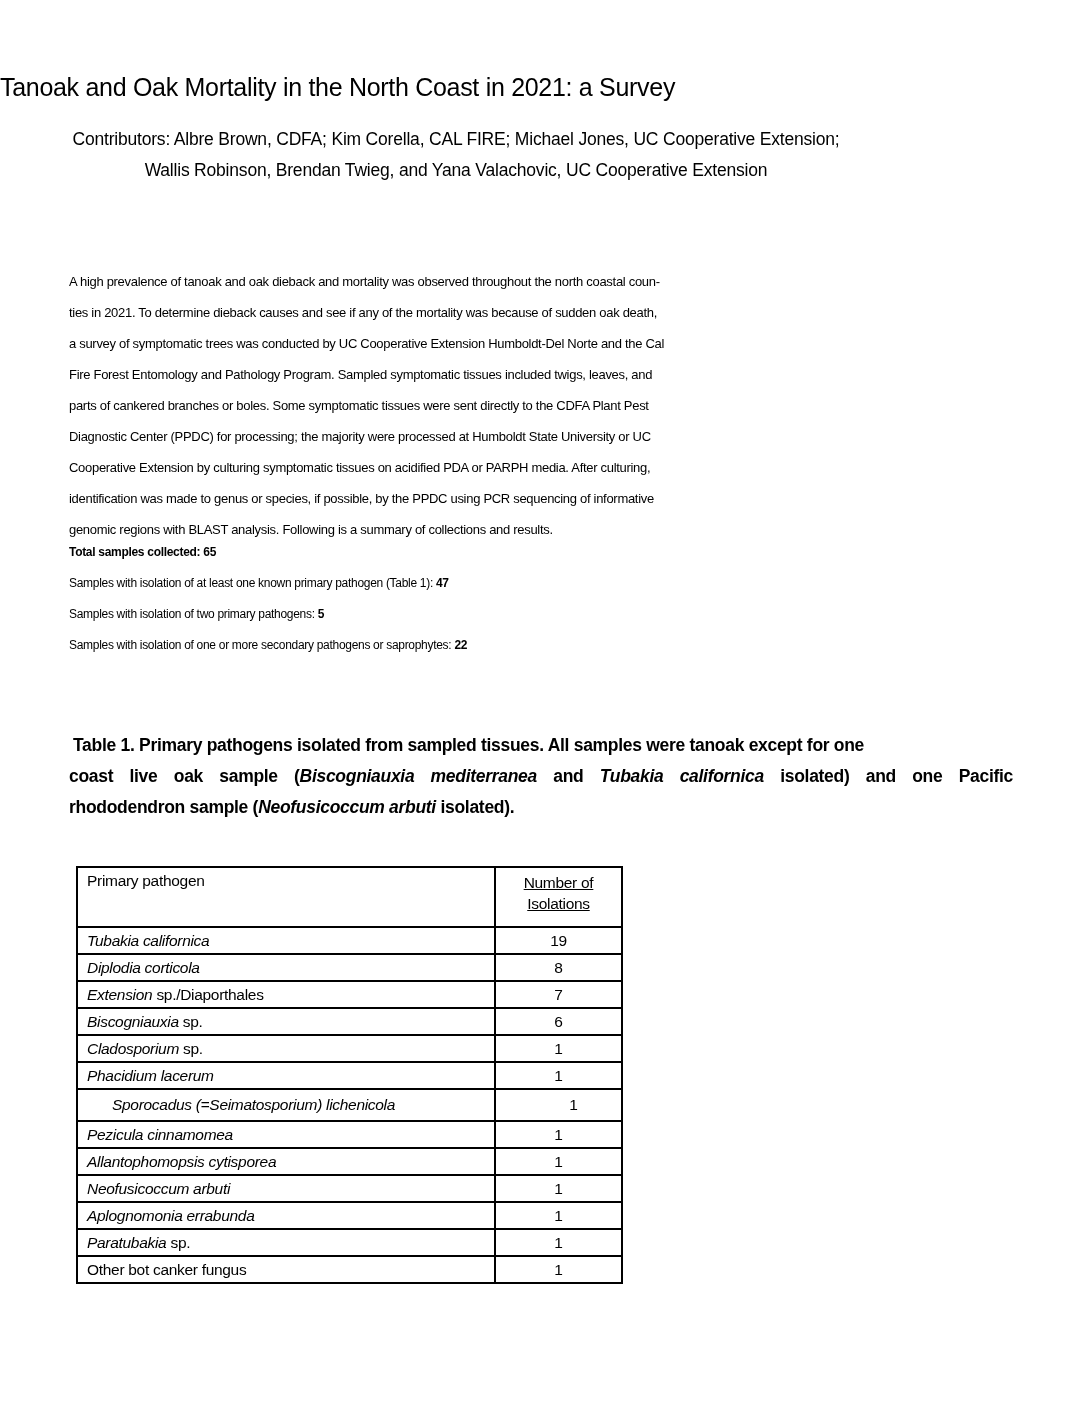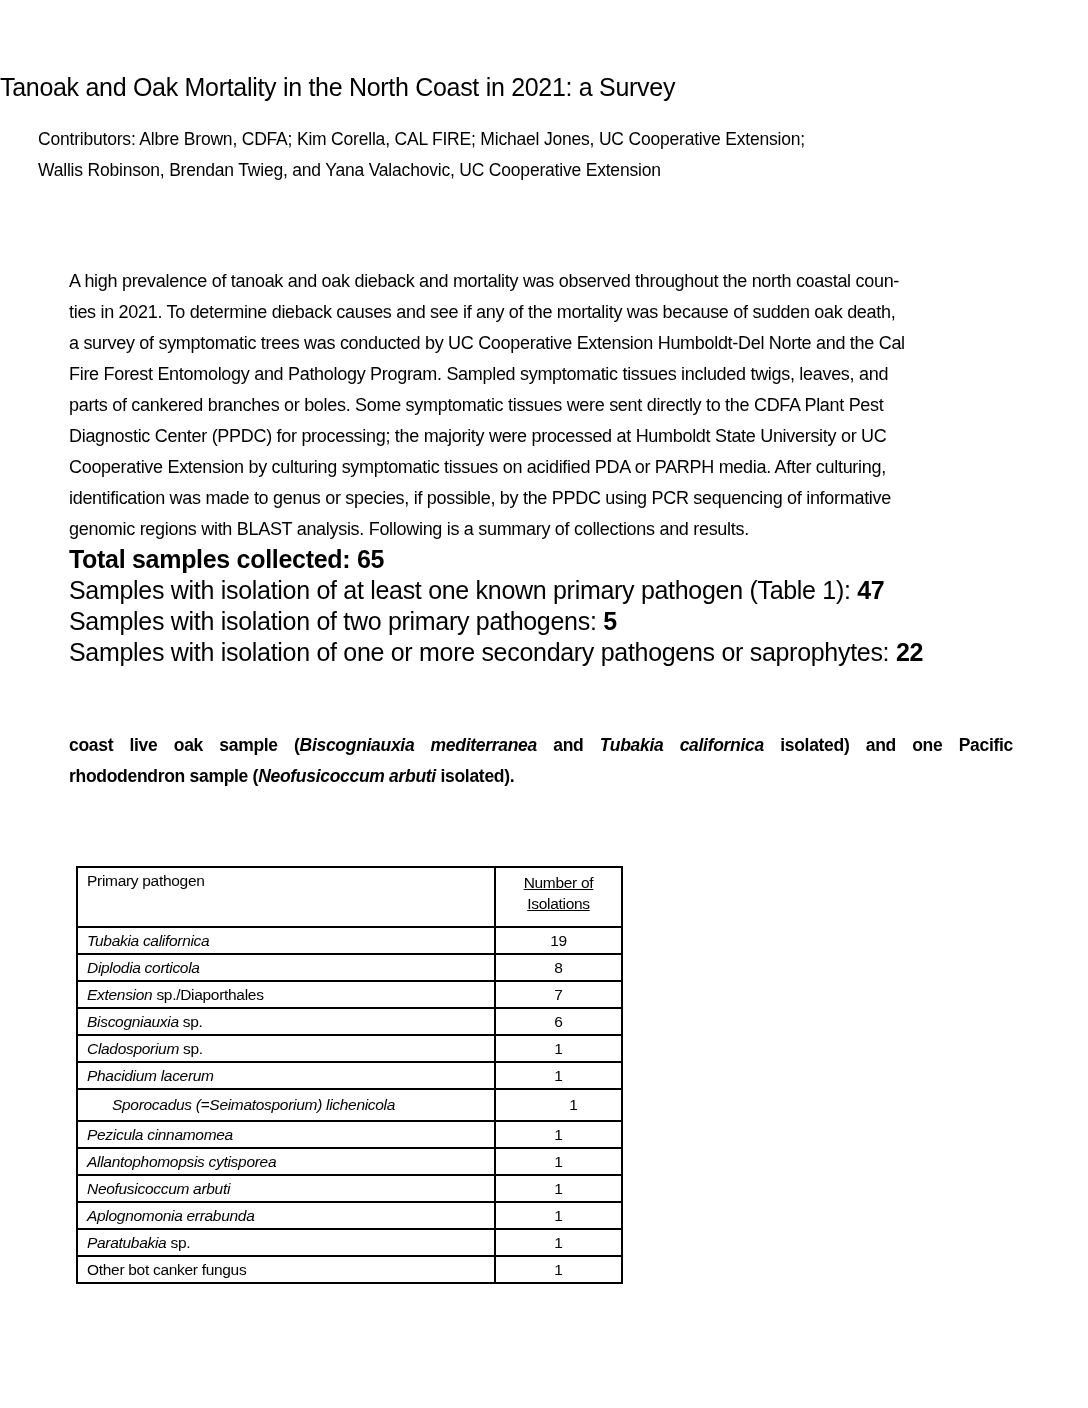--- a/index.html
+++ b/index.html
@@ -1,21 +1,21 @@
 <!DOCTYPE html>
 <html><head>
   <meta charset="utf-8">
   <style>
     html, body { margin: 0; padding: 0; background: #ffffff; }
     body { width: 1088px; height: 1408px; position: relative; color: #000; font-family: "Liberation Sans", sans-serif; overflow: hidden; }
     .title { position: absolute; top: 73px; left: 0; width: 1088px; text-align: left; font-size: 25px; letter-spacing: -0.3px; }
-    .contrib { position: absolute; top: 124px; left: 0; width: 912px; font-size: 17.5px; line-height: 31px; letter-spacing: -0.2px; padding-left: 38px; }
-    .body-p { position: absolute; top: 266px; left: 69px; width: 950px; font-size: 18px; line-height: 31px; letter-spacing: -0.3px; }
+    .contrib { position: absolute; top: 124px; left: 0; width: 912px; text-align: center; font-size: 17.5px; line-height: 31px; letter-spacing: -0.2px; }
+    .body-p { position: absolute; top: 266px; left: 69px; width: 950px; font-size: 13px; line-height: 31px; letter-spacing: -0.3px; }
     .body-p p { margin: 0; white-space: nowrap; }
-    .stat { position: absolute; left: 69px; font-size: 25px; letter-spacing: -0.3px; white-space: nowrap; }
+    .stat { position: absolute; left: 69px; font-size: 12px; letter-spacing: -0.3px; white-space: nowrap; }
     .caption { position: absolute; top: 730px; left: 69px; width: 944px; font-size: 17.5px; font-weight: bold; line-height: 31px; letter-spacing: -0.3px; }
     .caption p { margin: 0; }
     .caption .just { text-align: justify; text-align-last: justify; }
     table { position: absolute; top: 866px; left: 76px; border-collapse: collapse; font-size: 15.5px; }
     td { border: 2px solid #000; padding: 0 9px; height: 25px; letter-spacing: -0.3px; }
     td.name { width: 373px; }
     td.val { width: 87px; text-align: center; padding: 0 4px; }
     tr.hdr td { height: 54px; vertical-align: top; padding-top: 4px; border-radius: 18px; }
     tr.hdr td.val { line-height: 21px; text-decoration: underline; }
     tr.tall td { height: 30px; padding-left: 34px; }
@@ -42,20 +42,21 @@
   <p>identification was made to genus or species, if possible, by the PPDC using PCR sequencing of informative</p>
   <p>genomic regions with BLAST analysis. Following is a summary of collections and results.</p>
 </div>
 
 <div class="stat" style="top:545px; font-weight:bold;"><span>Total samples collected: </span><span>65</span></div>
 <div class="stat" style="top:576px;"><span>Samples with isolation of at least one known primary pathogen (Table 1): </span><b>47</b></div>
 <div class="stat" style="top:607px;"><span>Samples with isolation of two primary pathogens: </span><b>5</b></div>
 <div class="stat" style="top:638px;"><span>Samples with isolation of one or more secondary pathogens or saprophytes: </span><b>22</b></div>
 
 <div class="caption">
+  <p style="padding-left:4px;">Table 1. Primary pathogens isolated from sampled tissues. All samples were tanoak except for one</p>
   <p class="just"><span>coast live oak sample (</span><i>Biscogniauxia mediterranea</i><span> and </span><i>Tubakia californica</i><span> isolated) and one Pacific</span></p>
   <p><span>rhododendron sample (</span><i>Neofusicoccum arbuti</i><span> isolated).</span></p>
 </div>
 
 <table>
   <tbody id="tbody">
     <tr class="hdr">
       <td class="name">Primary pathogen</td>
       <td class="val">
           <div>Number of</div>

